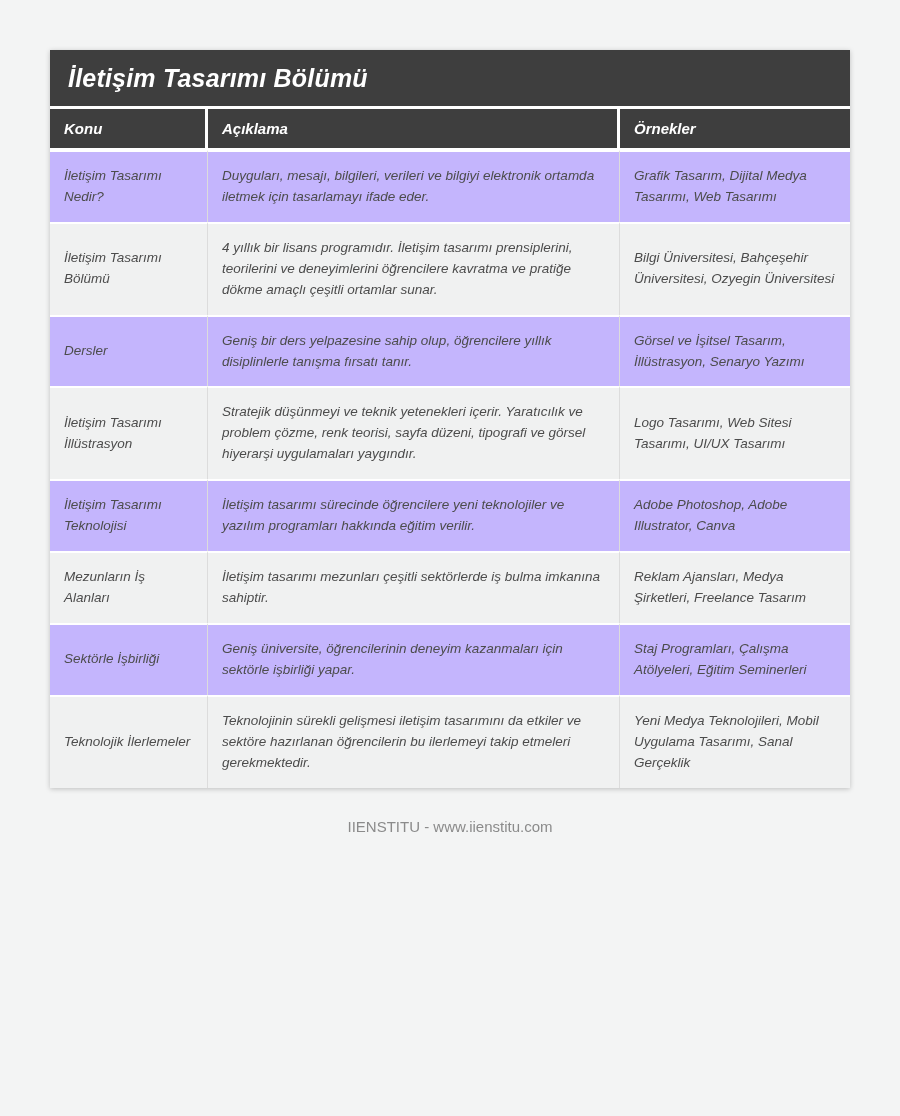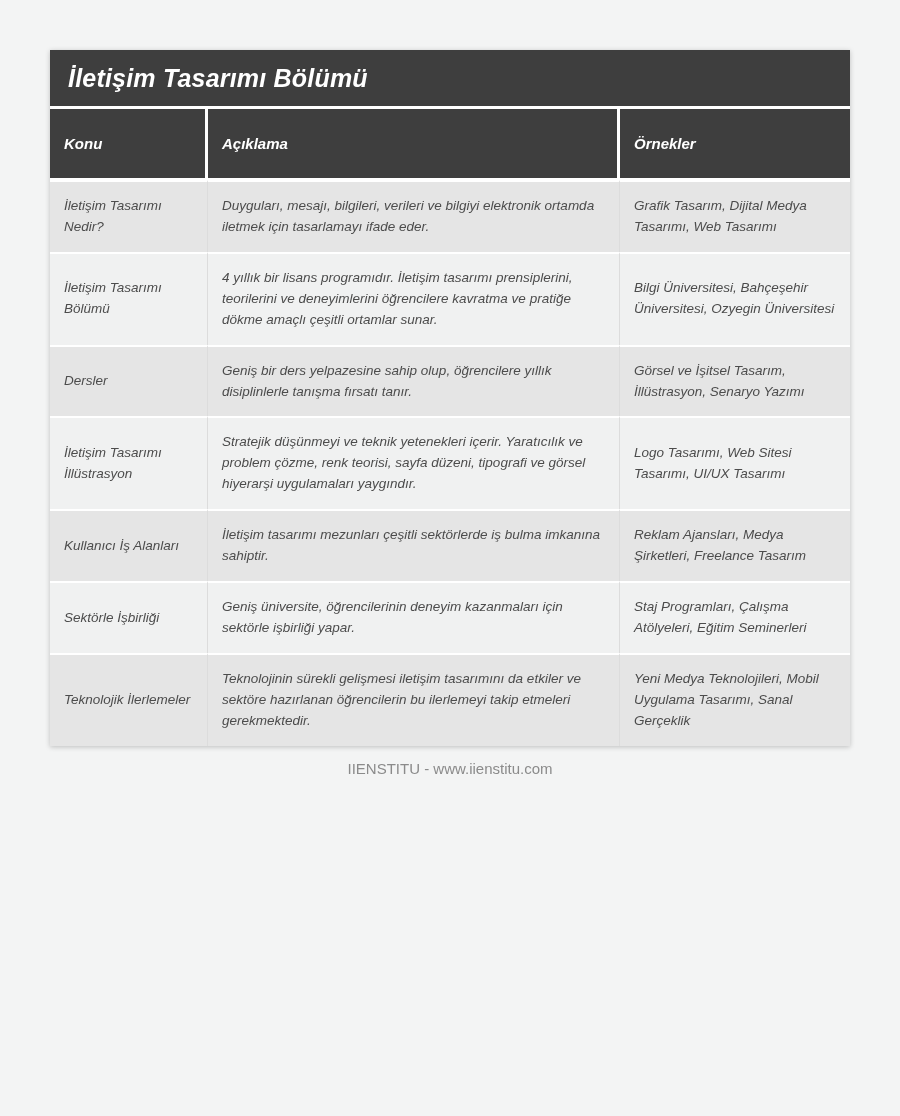--- a/index.html
+++ b/index.html
@@ -40,44 +40,44 @@
   }
   col.c1 { width: 158px; }
   col.c2 { width: 412px; }
   col.c3 { width: 230px; }
   table.info-table th {
     background: #3e3e3e;
     color: #ffffff;
     font-size: 15px;
     font-weight: bold;
     text-align: left;
-    padding: 26px 14px;
+    padding: 11px 14px;
     border-right: 3px solid #ffffff;
     border-bottom: 2px solid #ffffff;
     box-sizing: border-box;
     margin-left: 32px;
   }
   table.info-table th:last-child { border-right: none; }
   table.info-table td {
-    background: #e5e5e5;
+    background: #c4b5fd;
     color: #4c4c4c;
     font-size: 13.5px;
     line-height: 1.55;
     padding: 14px;
     vertical-align: middle;
     border-right: 1px solid #dcdcdc;
     border-top: 2px solid #ffffff;
     box-sizing: border-box;
     word-wrap: break-word;
   }
   table.info-table td:last-child { border-right: none; }
   table.info-table tbody tr:nth-child(even) td { background: #f0f1f1; }
   .footer {
     width: 800px;
-    margin: 0 auto;
+    margin: 16px auto;
     text-align: center;
     color: #8b8b8b;
     font-size: 15px;
     padding-top: 14px;
   }
 </style>
 </head>
 <body>
 
 <div class="page">
@@ -111,21 +111,26 @@
           <td>Dersler</td>
           <td>Geniş bir ders yelpazesine sahip olup, öğrencilere yıllık disiplinlerle tanışma fırsatı tanır.</td>
           <td>Görsel ve İşitsel Tasarım, İllüstrasyon, Senaryo Yazımı</td>
         </tr>
         <tr>
           <td>İletişim Tasarımı İllüstrasyon</td>
           <td>Stratejik düşünmeyi ve teknik yetenekleri içerir. Yaratıcılık ve problem çözme, renk teorisi, sayfa düzeni, tipografi ve görsel hiyerarşi uygulamaları yaygındır.</td>
           <td>Logo Tasarımı, Web Sitesi Tasarımı, UI/UX Tasarımı</td>
         </tr>
         <tr>
-          <td>Kullanıcı İş Alanları</td>
+          <td>İletişim Tasarımı Teknolojisi</td>
+          <td>İletişim tasarımı sürecinde öğrencilere yeni teknolojiler ve yazılım programları hakkında eğitim verilir.</td>
+          <td>Adobe Photoshop, Adobe Illustrator, Canva</td>
+        </tr>
+        <tr>
+          <td>Mezunların İş Alanları</td>
           <td>İletişim tasarımı mezunları çeşitli sektörlerde iş bulma imkanına sahiptir.</td>
           <td>Reklam Ajansları, Medya Şirketleri, Freelance Tasarım</td>
         </tr>
         <tr>
           <td>Sektörle İşbirliği</td>
           <td>Geniş üniversite, öğrencilerinin deneyim kazanmaları için sektörle işbirliği yapar.</td>
           <td>Staj Programları, Çalışma Atölyeleri, Eğitim Seminerleri</td>
         </tr>
         <tr>
           <td>Teknolojik İlerlemeler</td>

